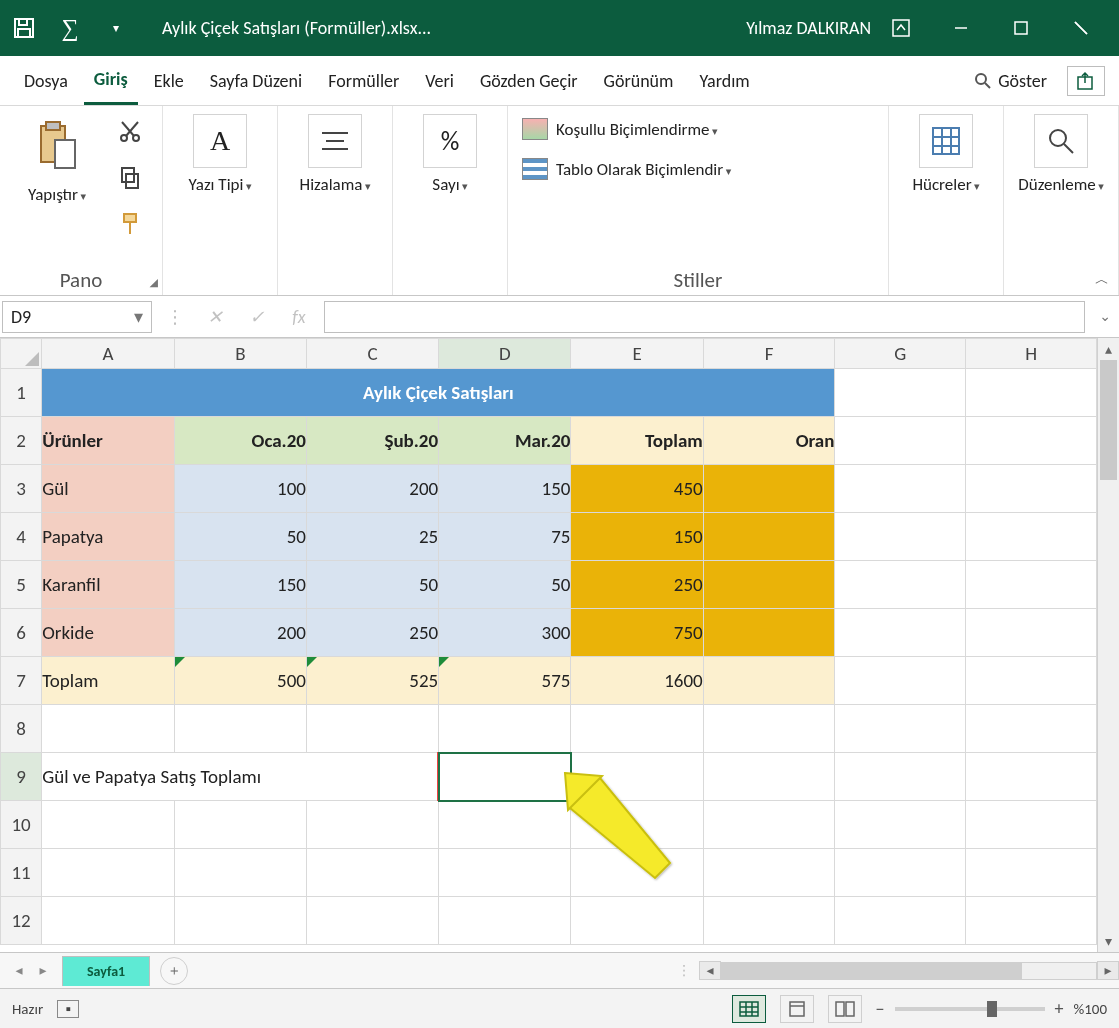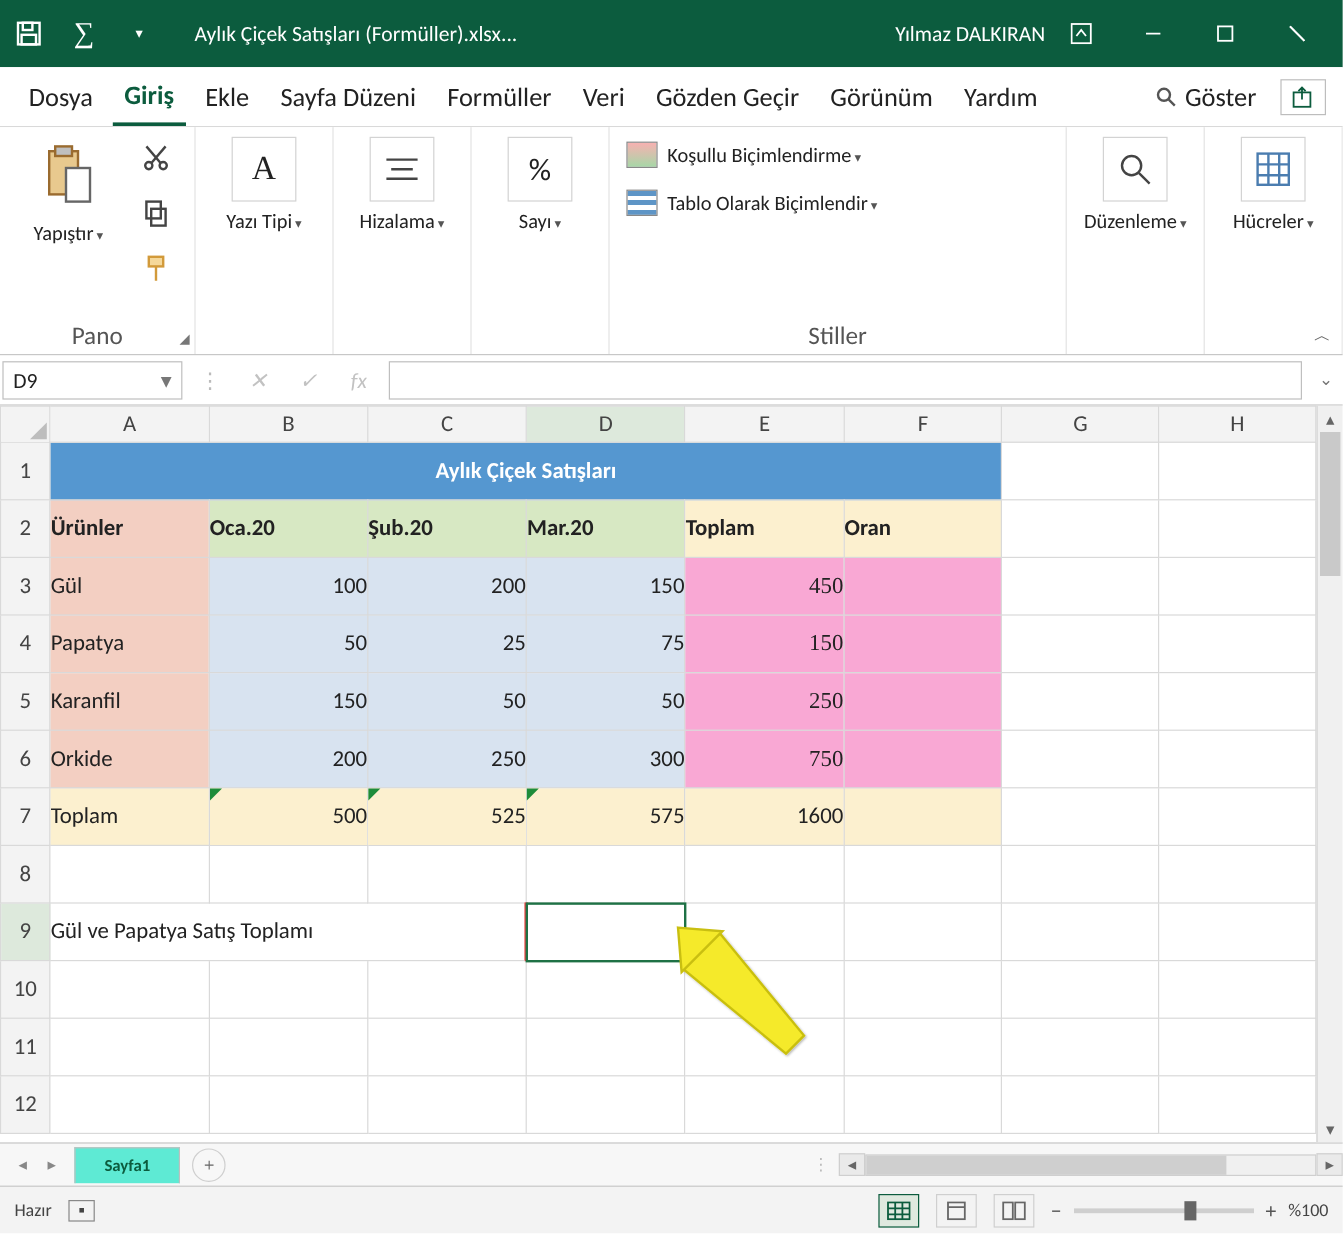--- a/index.html
+++ b/index.html
@@ -31,21 +31,21 @@
   .titlebar svg { stroke: #fff; fill:none; }
   
   .ribbon-tabs {
     background: #fff;
     display:flex;
     align-items:center;
     height: 50px;
     padding: 0 14px;
     border-bottom: 1px solid #d9d9d9;
     gap: 6px;
-    font-size:22px;
+    font-size:18px;
     color:#222;
   }
   .ribbon-tab { padding: 0 10px; height: 48px; display:flex; align-items:center; cursor:pointer; }
   .ribbon-tab.active { color:#0c5c3e; font-weight:600; border-bottom:3px solid #0c5c3e; }
   .ribbon-spacer { flex:1; }
   .ribbon-search { display:flex; align-items:center; gap:6px; cursor:pointer; }
   .share-btn { border:1px solid #bdbdbd; padding:4px 8px; margin-left:14px; cursor:pointer; display:flex; align-items:center; }
   
   .ribbon {
     background:#fff;
@@ -90,25 +90,25 @@
   table.grid th { background:#f3f3f3; font-weight:400; color:#444; }
   .col-header { height:30px; }
   .row-header { width:42px; text-align:center; }
   .selectall { background:#f0f0f0; width:42px; height:30px; position:relative;}
   .selectall::after { content:""; position:absolute; right:2px; bottom:2px; border-right:14px solid #bdbdbd; border-top:14px solid transparent;}
   .col { width:135px; }
   .colC { width:135px; }
   td.cell { height:48px; padding:0 8px; vertical-align:middle; }
   td.right { text-align:right; }
   .hdr-merged { background:#5597d0; color:#fff; text-align:center; font-weight:700; font-size:22px; }
-  .hdr-sub { background:#d7e8c3; text-align:left; font-weight:700; }
+  .hdr-sub { background:#d7e8c3; text-align:right; font-weight:700; }
   .hdr-prod { background:#f3cfc2; font-weight:700; }
   .prod { background:#f3cfc2; }
   .num { background:#d8e3f0; }
-  .tot { background:#f9a8d4;font-family:Liberation Serif, serif; }
+  .tot { background:#eab308; }
   .tot-row td { background:#fcf0cf; font-weight:400; }
   .green-tri::before { content:""; position:absolute; top:0; left:0; border-top:10px solid #1e8c3a; border-right:10px solid transparent; }
   .cell-rel { position:relative; }
   .active-col-header { background:#dde9dc !important; }
   .active-row-header { background:#dde9dc !important; }
   .selected-cell { outline:2px solid #1e7145; outline-offset:-1px; position:relative;}
   .selected-cell::after{ content:""; position:absolute; right:-3px; bottom:-3px; width:6px; height:6px; background:#1e7145;}
   .vscroll { width:22px; background:#f0f0f0; border-left:1px solid #d0d0d0; display:flex; flex-direction:column; align-items:center; }
   .vscroll .arrow { height:22px; display:flex; align-items:center; justify-content:center; color:#666; cursor:pointer; }
   .vscroll .track { flex:1; width:100%; position:relative; }
@@ -297,44 +297,44 @@
         </div>
       </div>
     </div>
     <div class="group-label">Stiller</div>
   </div>
 
   <div class="ribbon-group">
     <div class="group-body">
       <div class="bigbtn">
         <div class="icon smallbtn" style="width:54px;height:54px;">
-            <svg width="30" height="30" fill="none" stroke="#444" stroke-width="2">
-              <circle cx="12" cy="12" r="8"></circle>
-              <line x1="18" y1="18" x2="27" y2="27"></line>
-            </svg>
-          </div>
-        <span class="dropdown-caret">Düzenleme</span>
-      </div>
-    </div>
-    <div class="group-label">&nbsp;</div>
-  </div>
-
-  <div class="ribbon-group">
-    <div class="group-body">
-      <div class="bigbtn">
-        <div class="icon smallbtn" style="width:54px;height:54px;">
             <svg width="34" height="34" fill="none" stroke="#4b7db0" stroke-width="2">
               <rect x="4" y="4" width="26" height="26"></rect>
               <line x1="4" y1="13" x2="30" y2="13"></line>
               <line x1="4" y1="22" x2="30" y2="22"></line>
               <line x1="13" y1="4" x2="13" y2="30"></line>
               <line x1="22" y1="4" x2="22" y2="30"></line>
             </svg>
           </div>
         <span class="dropdown-caret">Hücreler</span>
+      </div>
+    </div>
+    <div class="group-label">&nbsp;</div>
+  </div>
+
+  <div class="ribbon-group">
+    <div class="group-body">
+      <div class="bigbtn">
+        <div class="icon smallbtn" style="width:54px;height:54px;">
+            <svg width="30" height="30" fill="none" stroke="#444" stroke-width="2">
+              <circle cx="12" cy="12" r="8"></circle>
+              <line x1="18" y1="18" x2="27" y2="27"></line>
+            </svg>
+          </div>
+        <span class="dropdown-caret">Düzenleme</span>
       </div>
     </div>
     <div class="group-label">&nbsp;</div>
   </div>
   <div class="collapse-caret">︿</div>
 </div>
 
 <div class="fxbar">
   <div class="namebox">
     <span>D9</span>

